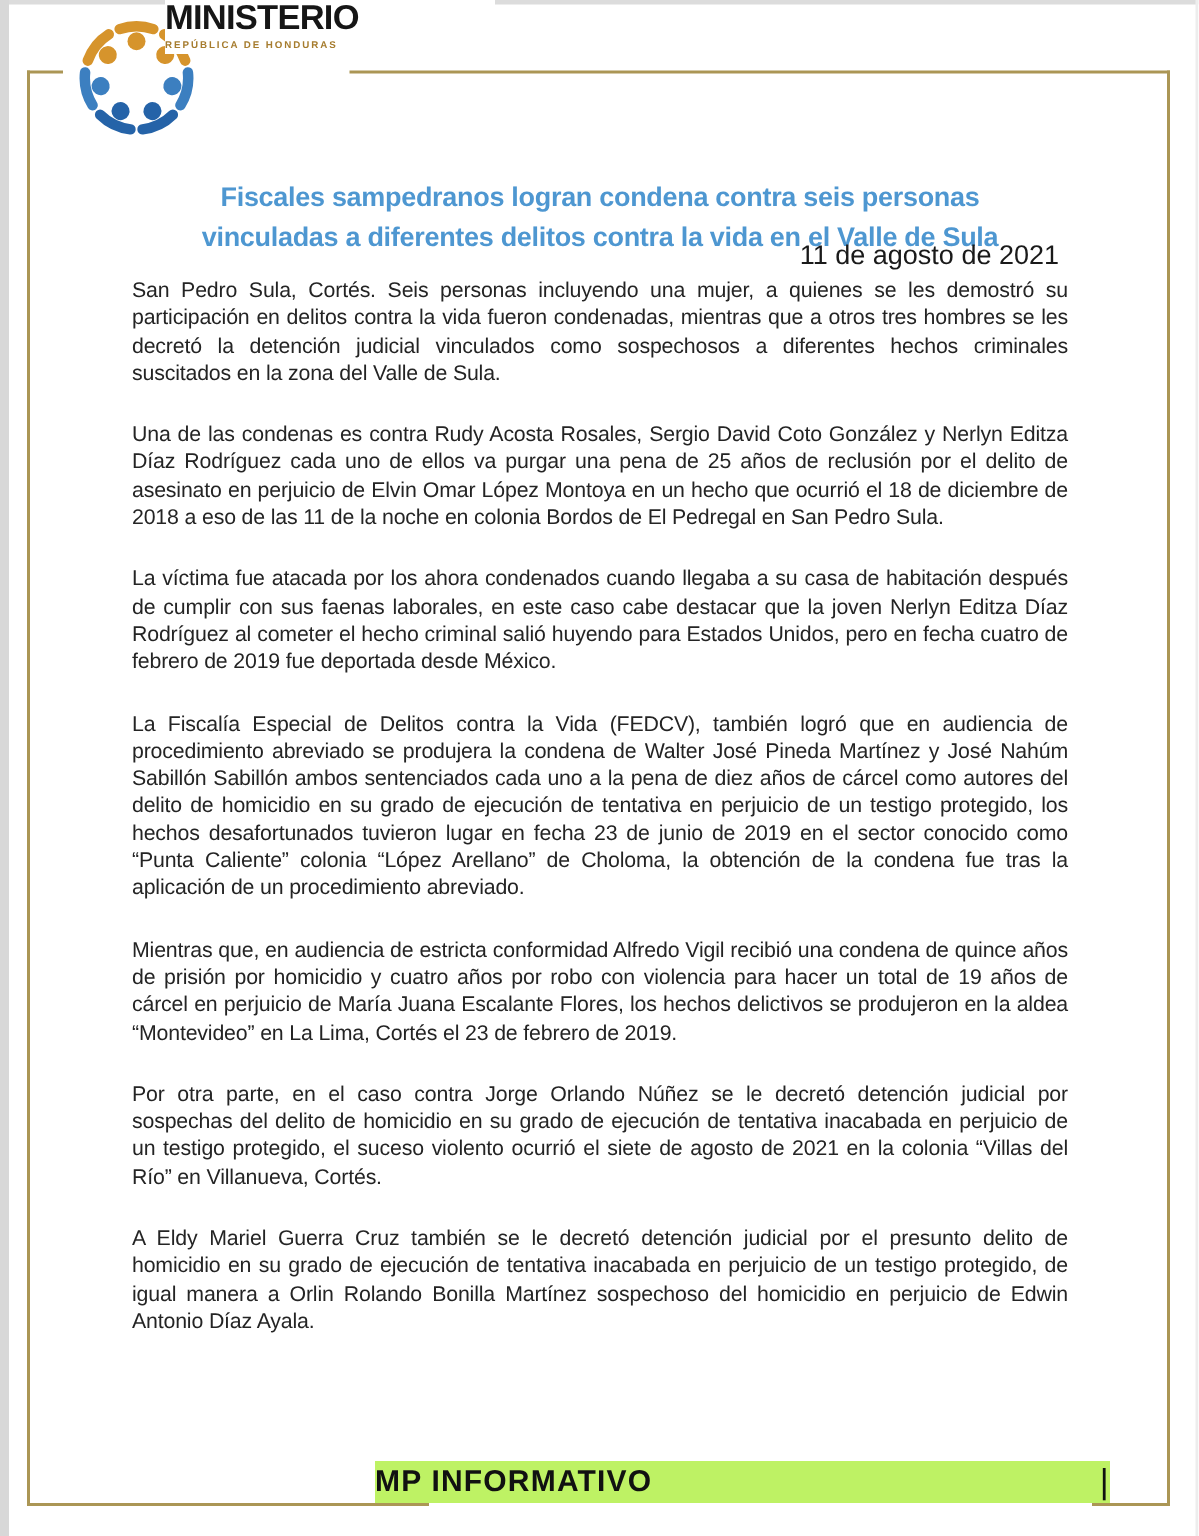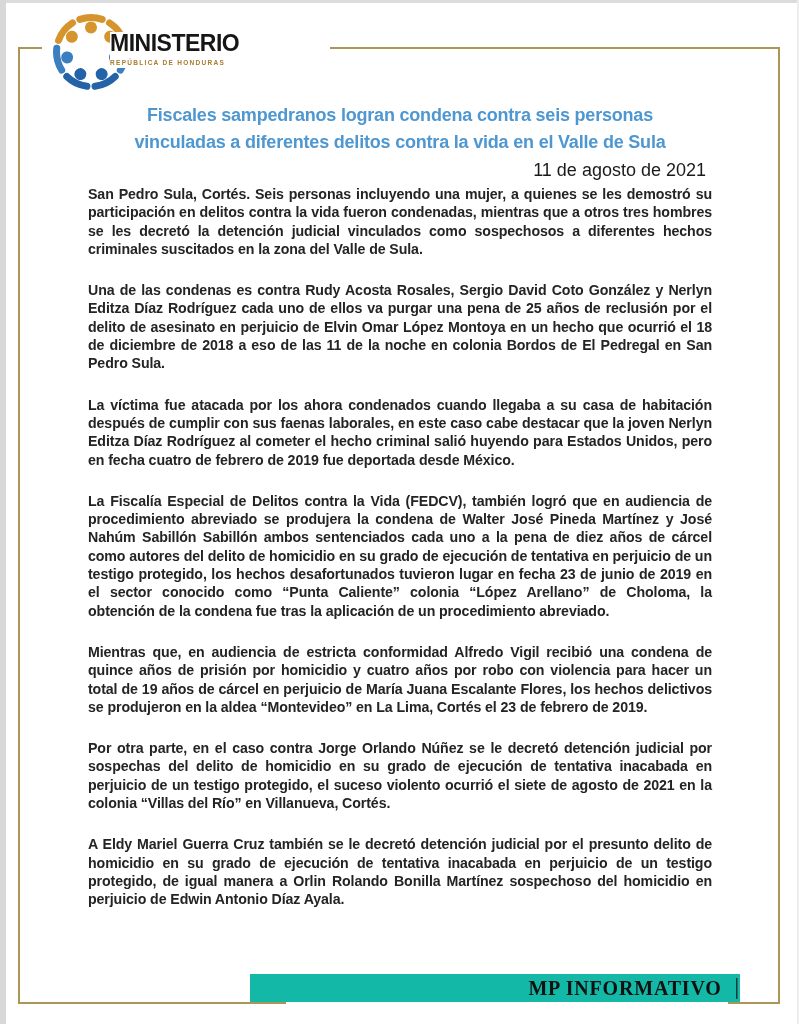--- a/index.html
+++ b/index.html
@@ -20,49 +20,49 @@
   .frame{position:absolute;background:#ab9655;}
   .frame-left{left:18px;top:47px;width:2px;height:957px;}
   .frame-top-stub{left:18px;top:47px;width:24px;height:2px;}
   .frame-top{left:233px;top:47px;width:547px;height:2px;}
   .frame-right{left:778px;top:47px;width:2px;height:957px;}
   .frame-bottom-left{left:18px;top:1002px;width:268px;height:2px;}
   .frame-bottom-right{left:728px;top:1002px;width:52px;height:2px;}
 
   
   .logo-emblem{position:absolute;left:52px;top:12px;width:78px;height:80px;}
-  .logo-text{position:absolute;left:110px;top:32px;width:220px;background:#ffffff;padding-bottom:2px;}
+  .logo-text{position:absolute;left:110px;top:0;width:220px;background:#ffffff;padding-bottom:2px;}
   .logo-org{font-size:23px;font-weight:bold;letter-spacing:-0.5px;line-height:23px;color:#161616;}
   .logo-tagline{font-size:6.5px;font-weight:bold;letter-spacing:1.3px;color:#a67c2e;margin-top:4px;white-space:nowrap;}
 
   
   .title{
-    position:absolute;left:80px;top:102px;width:640px;
+    position:absolute;left:80px;top:118px;width:640px;
     text-align:center;font-weight:bold;font-size:18px;line-height:27px;
     letter-spacing:-0.2px;color:#4e97d1;
   }
   .date{
     position:absolute;left:88px;top:160px;width:618px;
     text-align:right;font-weight:normal;font-size:18px;color:#1a1a1a;
   }
 
   
   .body-text{
     position:absolute;left:88px;top:185px;width:624px;
     font-size:14.2px;line-height:18.3px;letter-spacing:-0.1px;
-    text-align:justify;color:#242424;font-weight:bold;
+    text-align:justify;color:#242424;
   }
   .body-text p{margin:0 0 23px 0;}
 
   
   .footer{
     position:absolute;left:250px;top:974px;width:490px;height:28px;
-    display:flex;justify-content:flex-end;align-items:center;gap:13px;
+    display:flex;justify-content:space-between;align-items:center;gap:13px;
     font-weight:bold;font-size:20px;letter-spacing:0.8px;color:#111111;
-    white-space:nowrap;background:#14b8a6;font-family:Liberation Serif, serif;
+    white-space:nowrap;background:#bef264;
   }
   .footer .sep{font-weight:400;font-size:23px;position:relative;top:-1px;}
 </style>
 </head>
 <body>
 
 <div class="page">
 
   <div class="scan-edge-top"></div>
   <div class="scan-edge-left"></div>

